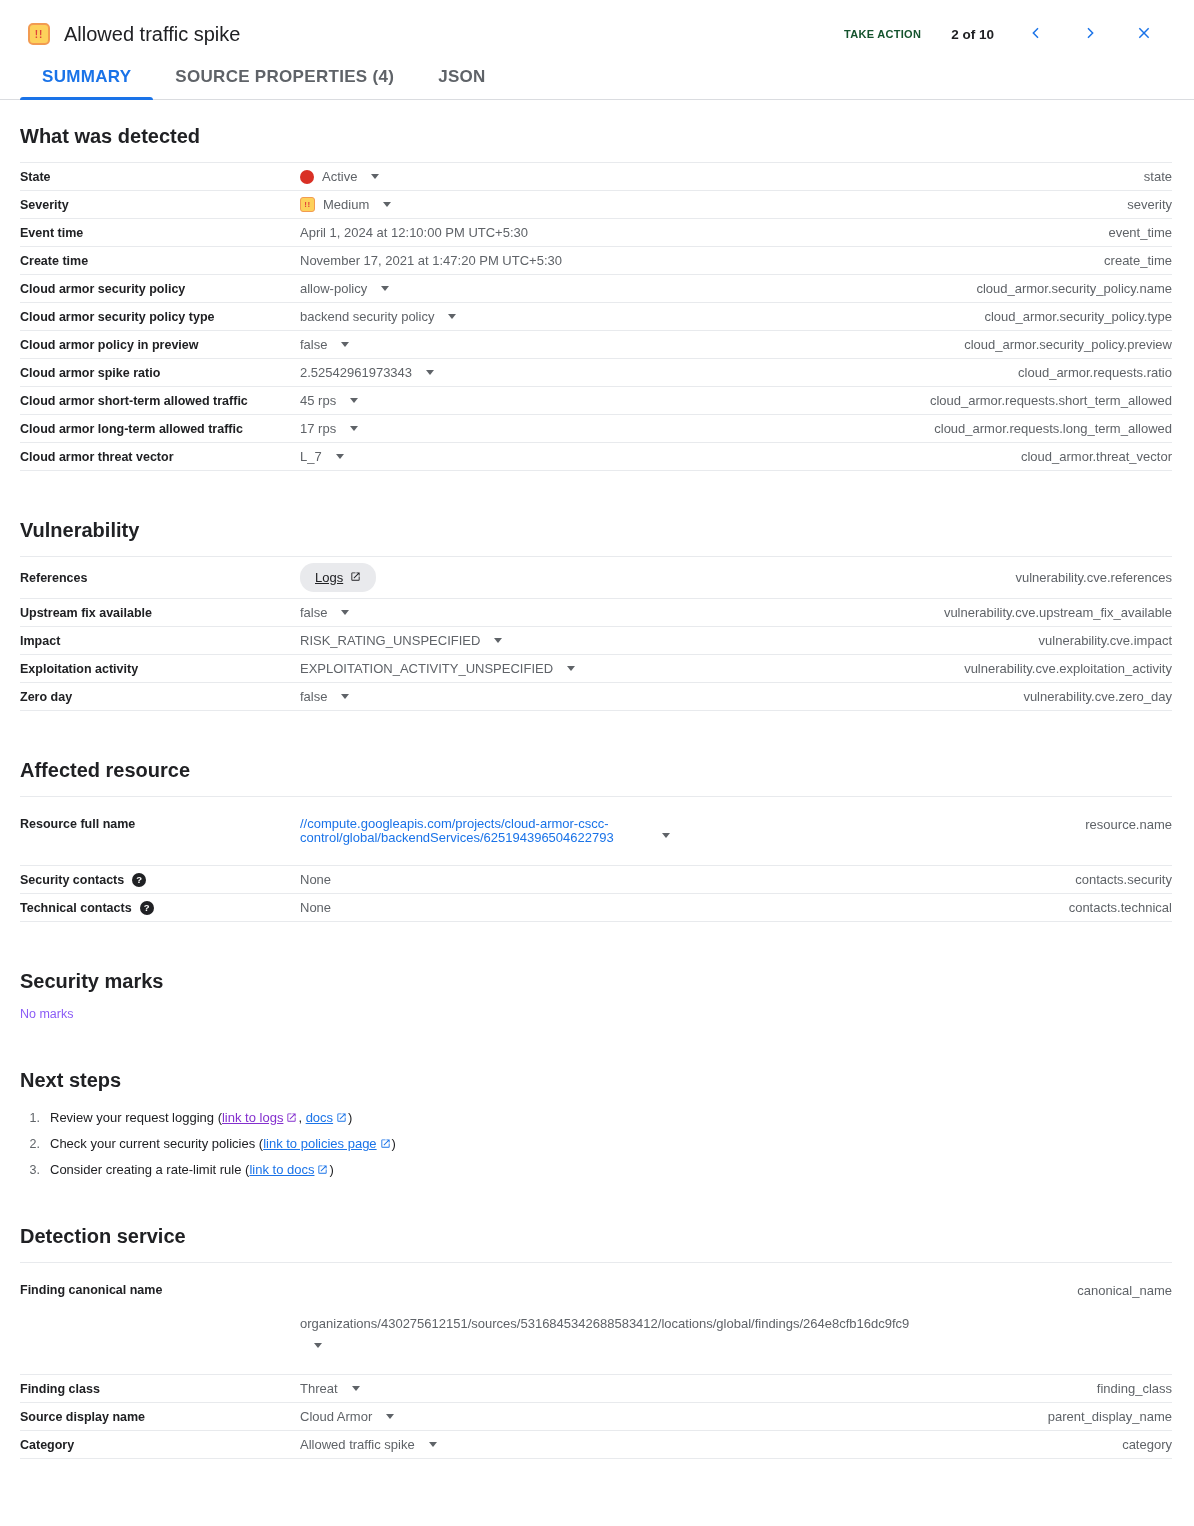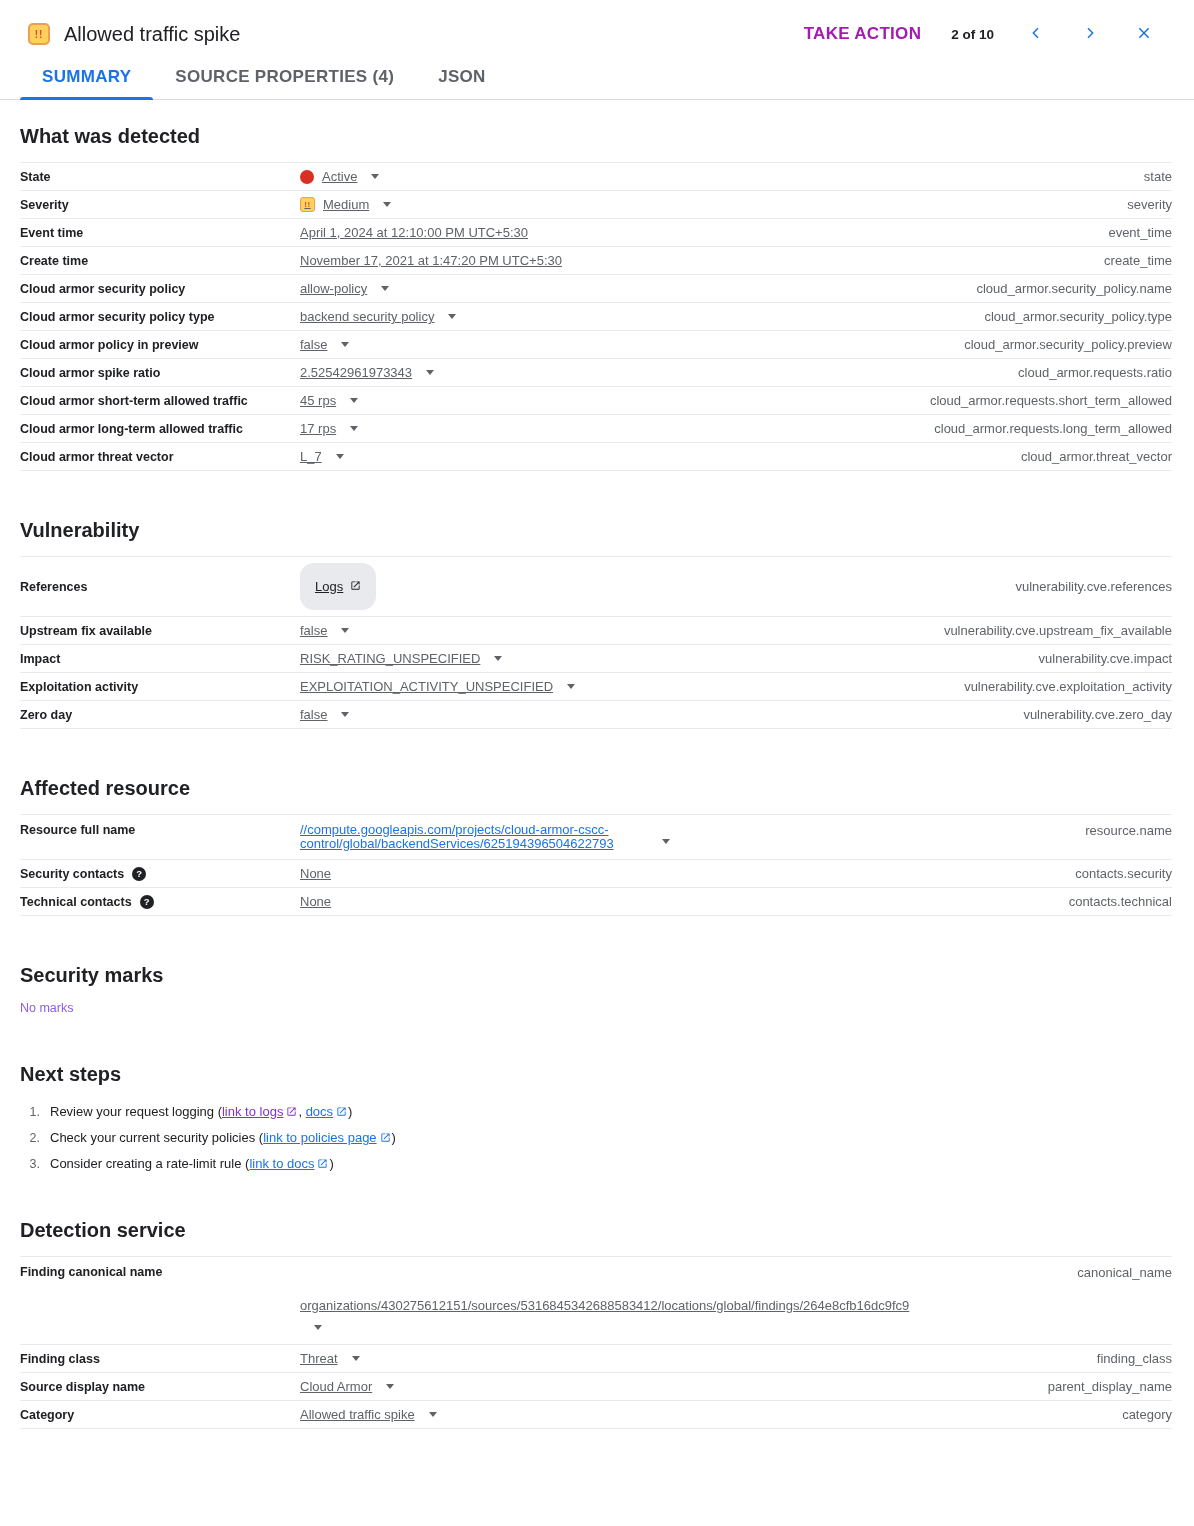--- a/index.html
+++ b/index.html
@@ -12,54 +12,54 @@
   
   .topbar { display:flex; align-items:center; justify-content:space-between; padding:22px 38px 12px 28px; }
   .topbar-left { display:flex; align-items:center; }
   .sev-badge {
     width:22px; height:22px; border-radius:5px; background:#fdd15b; border:2px solid #f29b51;
     color:#e0443a; font-weight:bold; font-size:10px; letter-spacing:1px;
     display:flex; align-items:center; justify-content:center; flex:0 0 auto;
   }
   .page-title { font-size:20px; font-weight:400; margin:0 0 0 14px; color:#202124; }
   .topbar-right { display:flex; align-items:center; gap:30px; }
-  .take-action { color:#a21caf; font-weight:bold; font-size:17px; letter-spacing:.3px;
+  .take-action { color:#14532d; font-weight:bold; font-size:11px; letter-spacing:.3px;
     background:none; border:none; padding:0; cursor:pointer; font-family:inherit; }
   .pagination { font-weight:bold; font-size:13.5px; color:#202124; }
   .icon-btn { background:none; border:none; padding:0; cursor:pointer; width:24px; height:24px;
     display:flex; align-items:center; justify-content:center; }
   .icon-btn svg { stroke:#1a73e8; fill:none; stroke-width:2.2; }
   
   .tabs { display:flex; padding-left:20px; border-bottom:1px solid #dadce0; }
   .tab { padding:9px 22px 12px; font-size:17px; font-weight:bold; letter-spacing:.3px;
     color:#5f6368; cursor:pointer; position:relative; }
   .tab.active { color:#1a73e8; }
   .tab.active::after { content:""; position:absolute; left:0; right:0; bottom:-1px; height:3px;
     background:#1a73e8; border-radius:3px 3px 0 0; }
   
   main { padding:0 22px 40px 20px; }
   .section-h { font-size:20px; font-weight:600; color:#202124; margin:48px 0 14px; }
   .section-h.first { margin-top:25px; }
   .rows { border-bottom:1px solid #e8eaed; }
   .row { display:flex; align-items:center; border-top:1px solid #e8eaed; padding:6px 0; }
-  .row.top { align-items:flex-start; padding:8px 0; }
+  .row.top { align-items:flex-start; padding:20px 0; }
   .cell-label { flex:0 0 280px; width:280px; font-size:12.5px; font-weight:600; color:#202124;
     display:flex; align-items:center; gap:8px; }
-  .cell-value { display:flex; align-items:center; font-size:13px; color:#5f6368;text-decoration:underline; }
+  .cell-value { display:flex; align-items:center; font-size:13px; color:#5f6368; }
   .cell-value.clickable { cursor:pointer; }
   .cell-key { margin-left:auto; font-size:13px; color:#5f6368; text-align:right;
     padding-left:20px; white-space:nowrap; }
   .caret { width:0; height:0; border-left:4.5px solid transparent; border-right:4.5px solid transparent;
     border-top:5px solid #5f6368; display:inline-block; margin-left:14px; flex:0 0 auto; }
   .dot { width:14px; height:14px; border-radius:50%; background:#d93025; margin-right:8px; flex:0 0 auto; }
   .sev-inline { width:15px; height:15px; border-radius:3px; background:#fdd15b; border:1.5px solid #f29b51;
     color:#e0443a; font-weight:bold; font-size:8px; letter-spacing:.5px;
     display:inline-flex; align-items:center; justify-content:center; margin-right:8px; flex:0 0 auto; }
   .chip { display:inline-flex; align-items:center; gap:7px; background:#e9eaed; border-radius:14px;
-    padding:16px 15px; cursor:pointer; color:#202124; }
+    padding:7px 15px; cursor:pointer; color:#202124; }
   .chip-text { font-size:13px; color:#202124; text-decoration:underline; }
   .ext-ic { flex:0 0 auto; display:inline-block; }
   .blue-link { color:#1a73e8; cursor:pointer; }
   .resource-val { display:block; max-width:348px; overflow-wrap:anywhere; line-height:14px; }
   .res-wrap { display:flex; align-items:flex-end; }
   .help { width:14px; height:14px; border-radius:50%; background:#202124; color:#fff; font-size:9.5px;
     font-weight:bold; display:inline-flex; align-items:center; justify-content:center; cursor:pointer; flex:0 0 auto; }
   .no-marks { font-size:12.5px; color:#8b5cf6; margin:4px 0 0; }
   .steps { margin:18px 0 0; }
   .step { display:flex; align-items:baseline; font-size:13px; color:#202124; margin-bottom:11px; }

